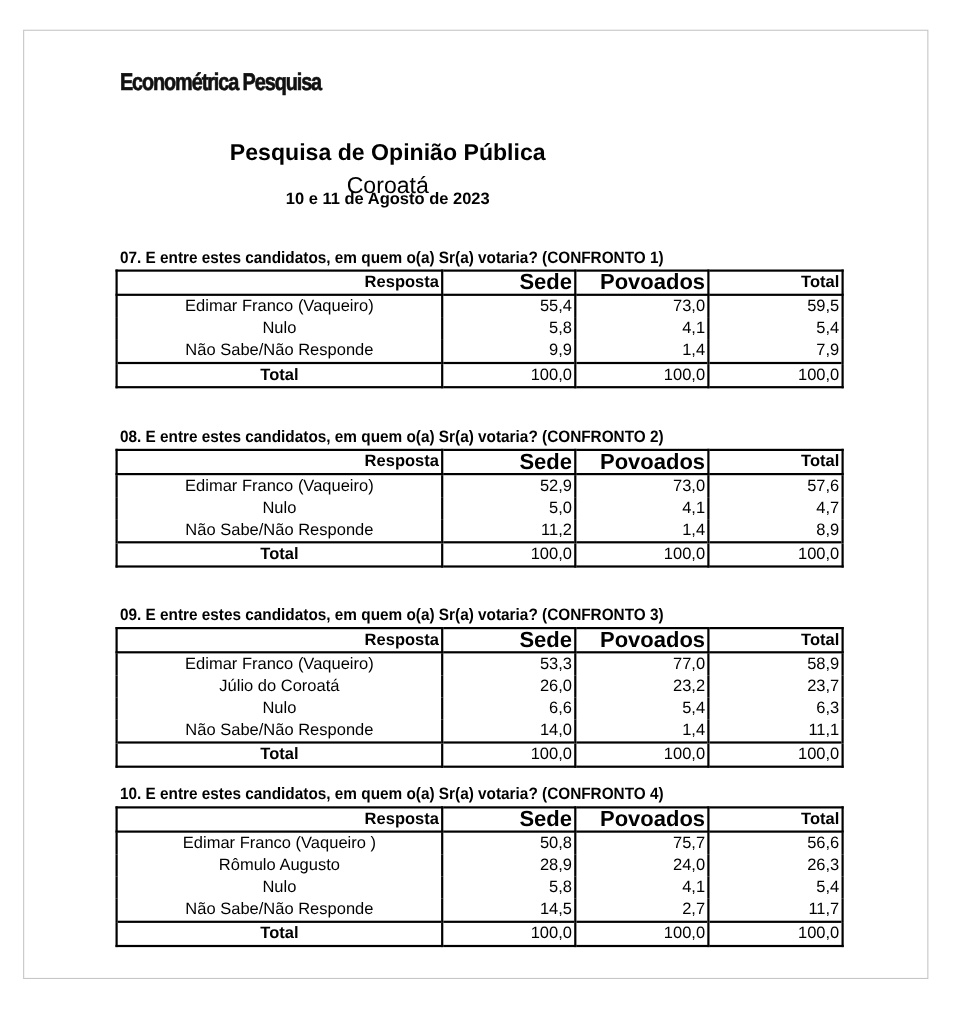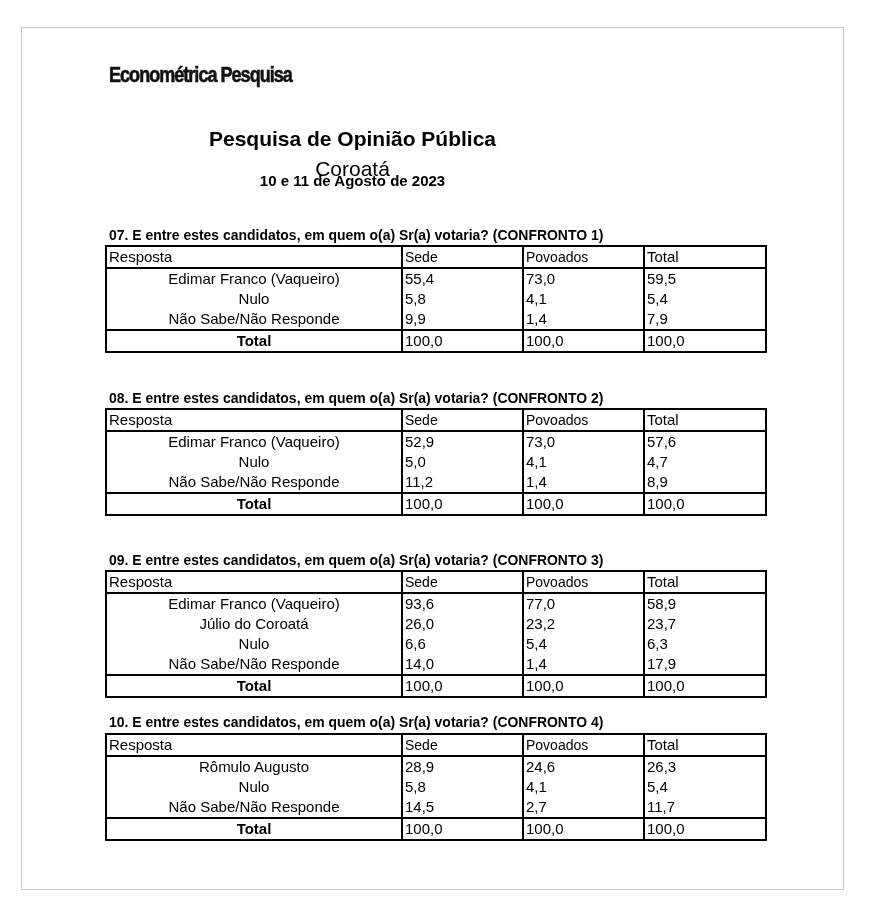--- a/index.html
+++ b/index.html
@@ -38,25 +38,25 @@
   table.res col.c2 { width: 121px; }
   table.res col.c3 { width: 121px; }
   table.res col.c4 { width: 122px; }
   table.res th, table.res td {
     border-left: 2px solid #000; border-right: 2px solid #000;
     padding: 0 2px; height: 20px; line-height: 20px; white-space: nowrap;
     overflow: hidden;
   }
   table.res thead th {
     border-top: 2px solid #000; border-bottom: 2px solid #000;
-    font-weight: normal; text-align: left; font-size: 15px;
-  }
-  table.res thead th.small { font-size: 14px; margin-top: 48px; }
+    font-weight: bold; text-align: right; font-size: 15px;
+  }
+  table.res thead th.small { font-size: 20px; margin-top: 48px; }
   table.res td.name { text-align: center; padding-left: 2px; }
-  table.res td.num { padding-right: 2px; }
+  table.res td.num { text-align: right; padding-right: 2px; }
   table.res tr.total td { border-top: 2px solid #000; border-bottom: 2px solid #000; }
   table.res tr.total td.name { font-weight: bold; }
 </style>
 </head>
 <body>
 
 <div class="page"></div>
 
 <div class="brand">Econométrica Pesquisa</div>
 
@@ -164,41 +164,41 @@
     <tr>
       <th>Resposta</th>
       <th class="small">Sede</th>
       <th class="small">Povoados</th>
       <th>Total</th>
     </tr>
   </thead>
   <tbody>
     <tr>
       <td class="name">Edimar Franco (Vaqueiro)</td>
-      <td class="num">93,6</td>
+      <td class="num">53,3</td>
       <td class="num">77,0</td>
       <td class="num">58,9</td>
     </tr>
     <tr>
       <td class="name">Júlio do Coroatá</td>
       <td class="num">26,0</td>
       <td class="num">23,2</td>
       <td class="num">23,7</td>
     </tr>
     <tr>
       <td class="name">Nulo</td>
       <td class="num">6,6</td>
       <td class="num">5,4</td>
       <td class="num">6,3</td>
     </tr>
     <tr>
       <td class="name">Não Sabe/Não Responde</td>
       <td class="num">14,0</td>
       <td class="num">1,4</td>
-      <td class="num">17,9</td>
+      <td class="num">11,1</td>
     </tr>
     <tr class="total">
       <td class="name">Total</td>
       <td class="num">100,0</td>
       <td class="num">100,0</td>
       <td class="num">100,0</td>
     </tr>
   </tbody>
 </table>
 
@@ -213,23 +213,29 @@
   <thead>
     <tr>
       <th>Resposta</th>
       <th class="small">Sede</th>
       <th class="small">Povoados</th>
       <th>Total</th>
     </tr>
   </thead>
   <tbody>
     <tr>
+      <td class="name">Edimar Franco (Vaqueiro )</td>
+      <td class="num">50,8</td>
+      <td class="num">75,7</td>
+      <td class="num">56,6</td>
+    </tr>
+    <tr>
       <td class="name">Rômulo Augusto</td>
       <td class="num">28,9</td>
-      <td class="num">24,6</td>
+      <td class="num">24,0</td>
       <td class="num">26,3</td>
     </tr>
     <tr>
       <td class="name">Nulo</td>
       <td class="num">5,8</td>
       <td class="num">4,1</td>
       <td class="num">5,4</td>
     </tr>
     <tr>
       <td class="name">Não Sabe/Não Responde</td>

